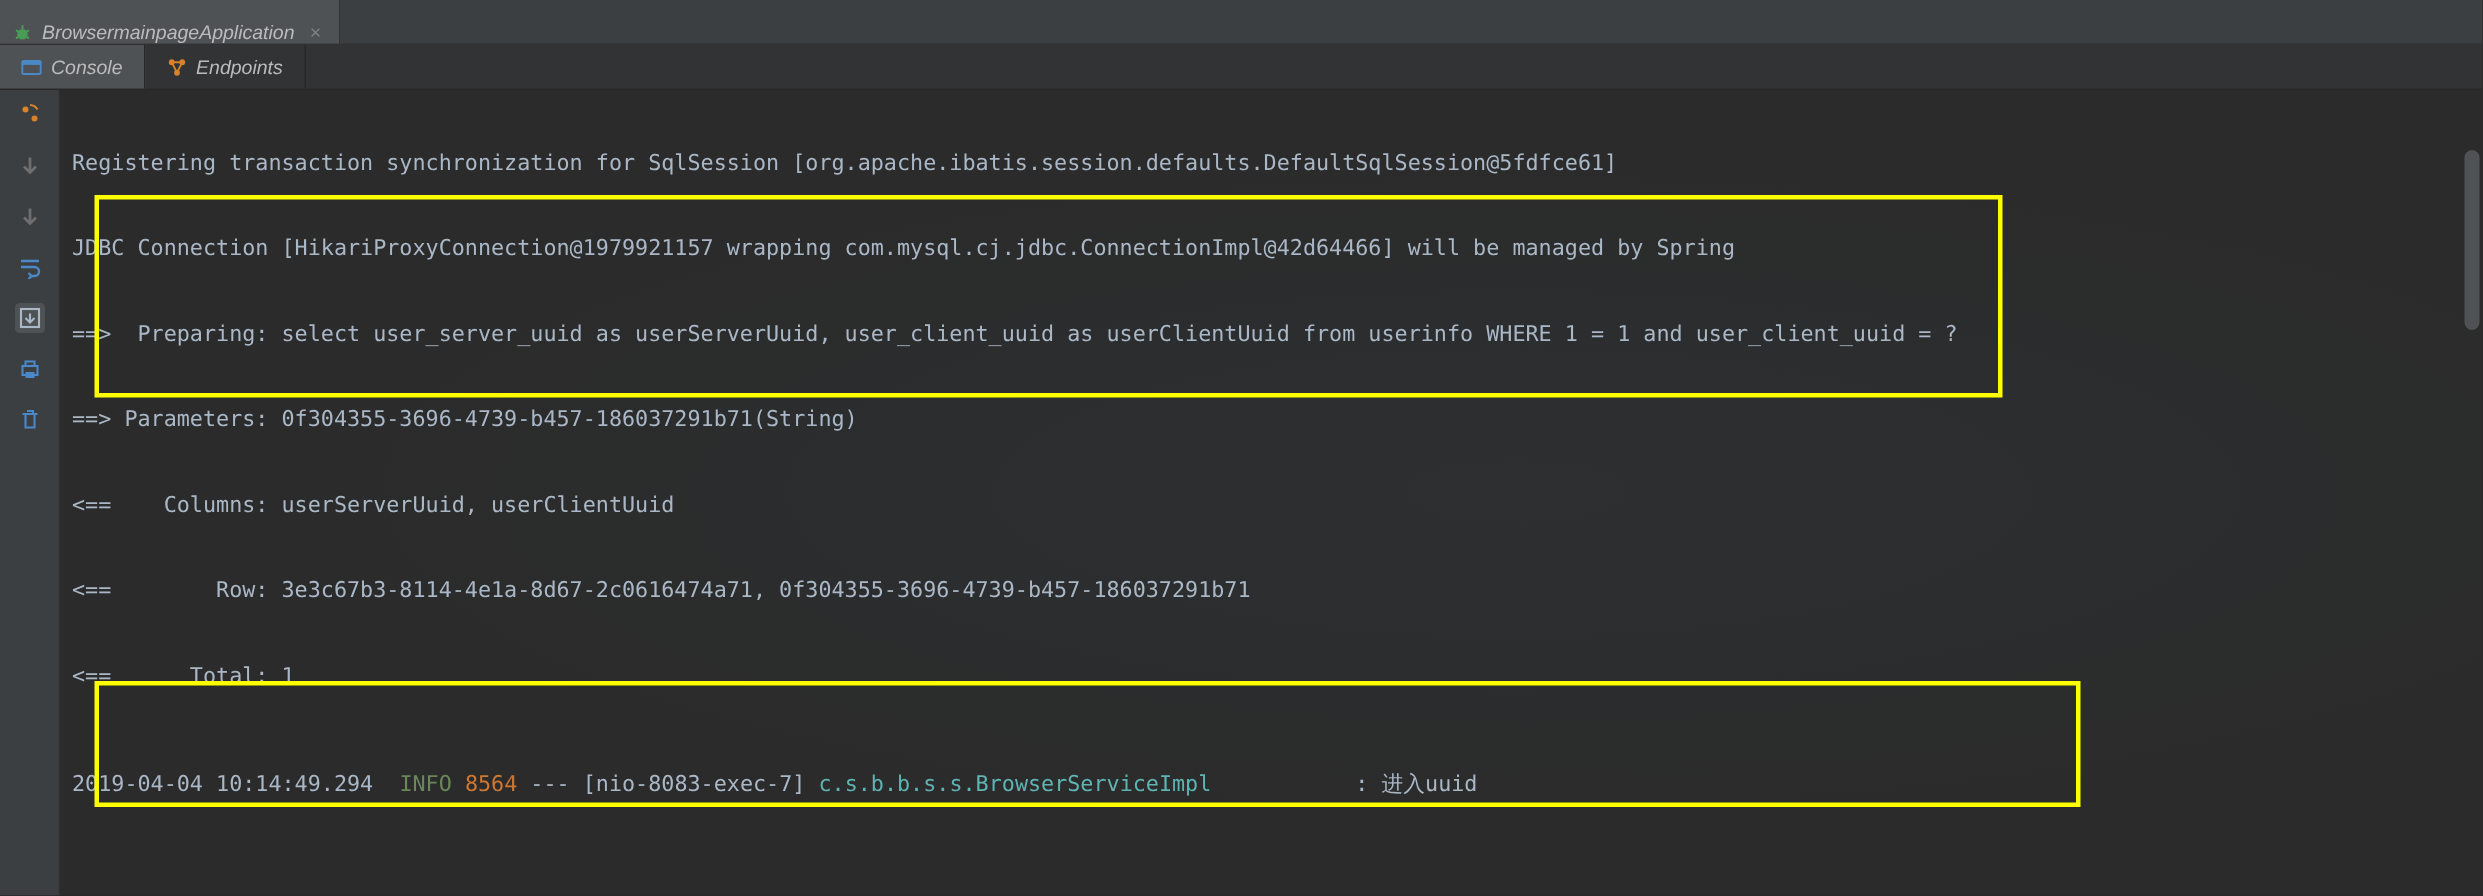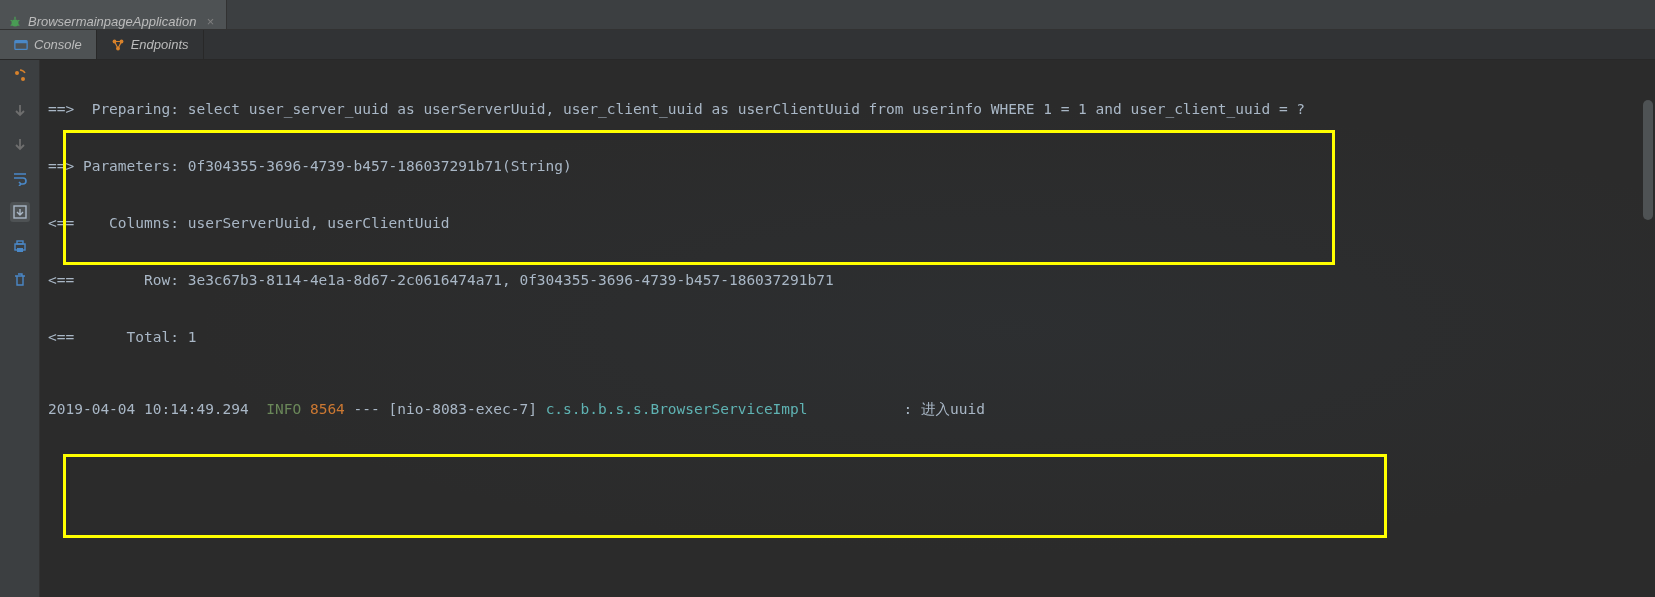--- a/index.html
+++ b/index.html
@@ -203,20 +203,22 @@
         </svg>
     </div>
     <div class="gicon">
       <svg viewBox="0 0 16 16">
           <path d="M3 4 h10 M5 4 v9 h6 v-9 M6 2 h4 v2" fill="none" stroke="#4a88c7" stroke-width="1.4"></path>
         </svg>
     </div>
   </div>
 
   <div class="console">
+    <div class="line white">Registering transaction synchronization for SqlSession [org.apache.ibatis.session.defaults.DefaultSqlSession@5fdfce61]</div>
+    <div class="line white">JDBC Connection [HikariProxyConnection@1979921157 wrapping com.mysql.cj.jdbc.ConnectionImpl@42d64466] will be managed by Spring</div>
     <div class="line white">==&gt;  Preparing: select user_server_uuid as userServerUuid, user_client_uuid as userClientUuid from userinfo WHERE 1 = 1 and user_client_uuid = ?</div>
     <div class="line white">==&gt; Parameters: 0f304355-3696-4739-b457-186037291b71(String)</div>
     <div class="line white">&lt;==    Columns: userServerUuid, userClientUuid</div>
     <div class="line white">&lt;==        Row: 3e3c67b3-8114-4e1a-8d67-2c0616474a71, 0f304355-3696-4739-b457-186037291b71</div>
     <div class="line white">&lt;==      Total: 1</div>
 
     <div class="line"><span class="white">2019-04-04 10:14:49.294</span>  <span class="green">INFO</span> <span class="orange">8564</span> <span class="white">--- [nio-8083-exec-7] </span><span class="cyan">c.s.b.b.s.s.BrowserServiceImpl</span><span class="white">           : 进入uuid</span></div>
     
     
     

